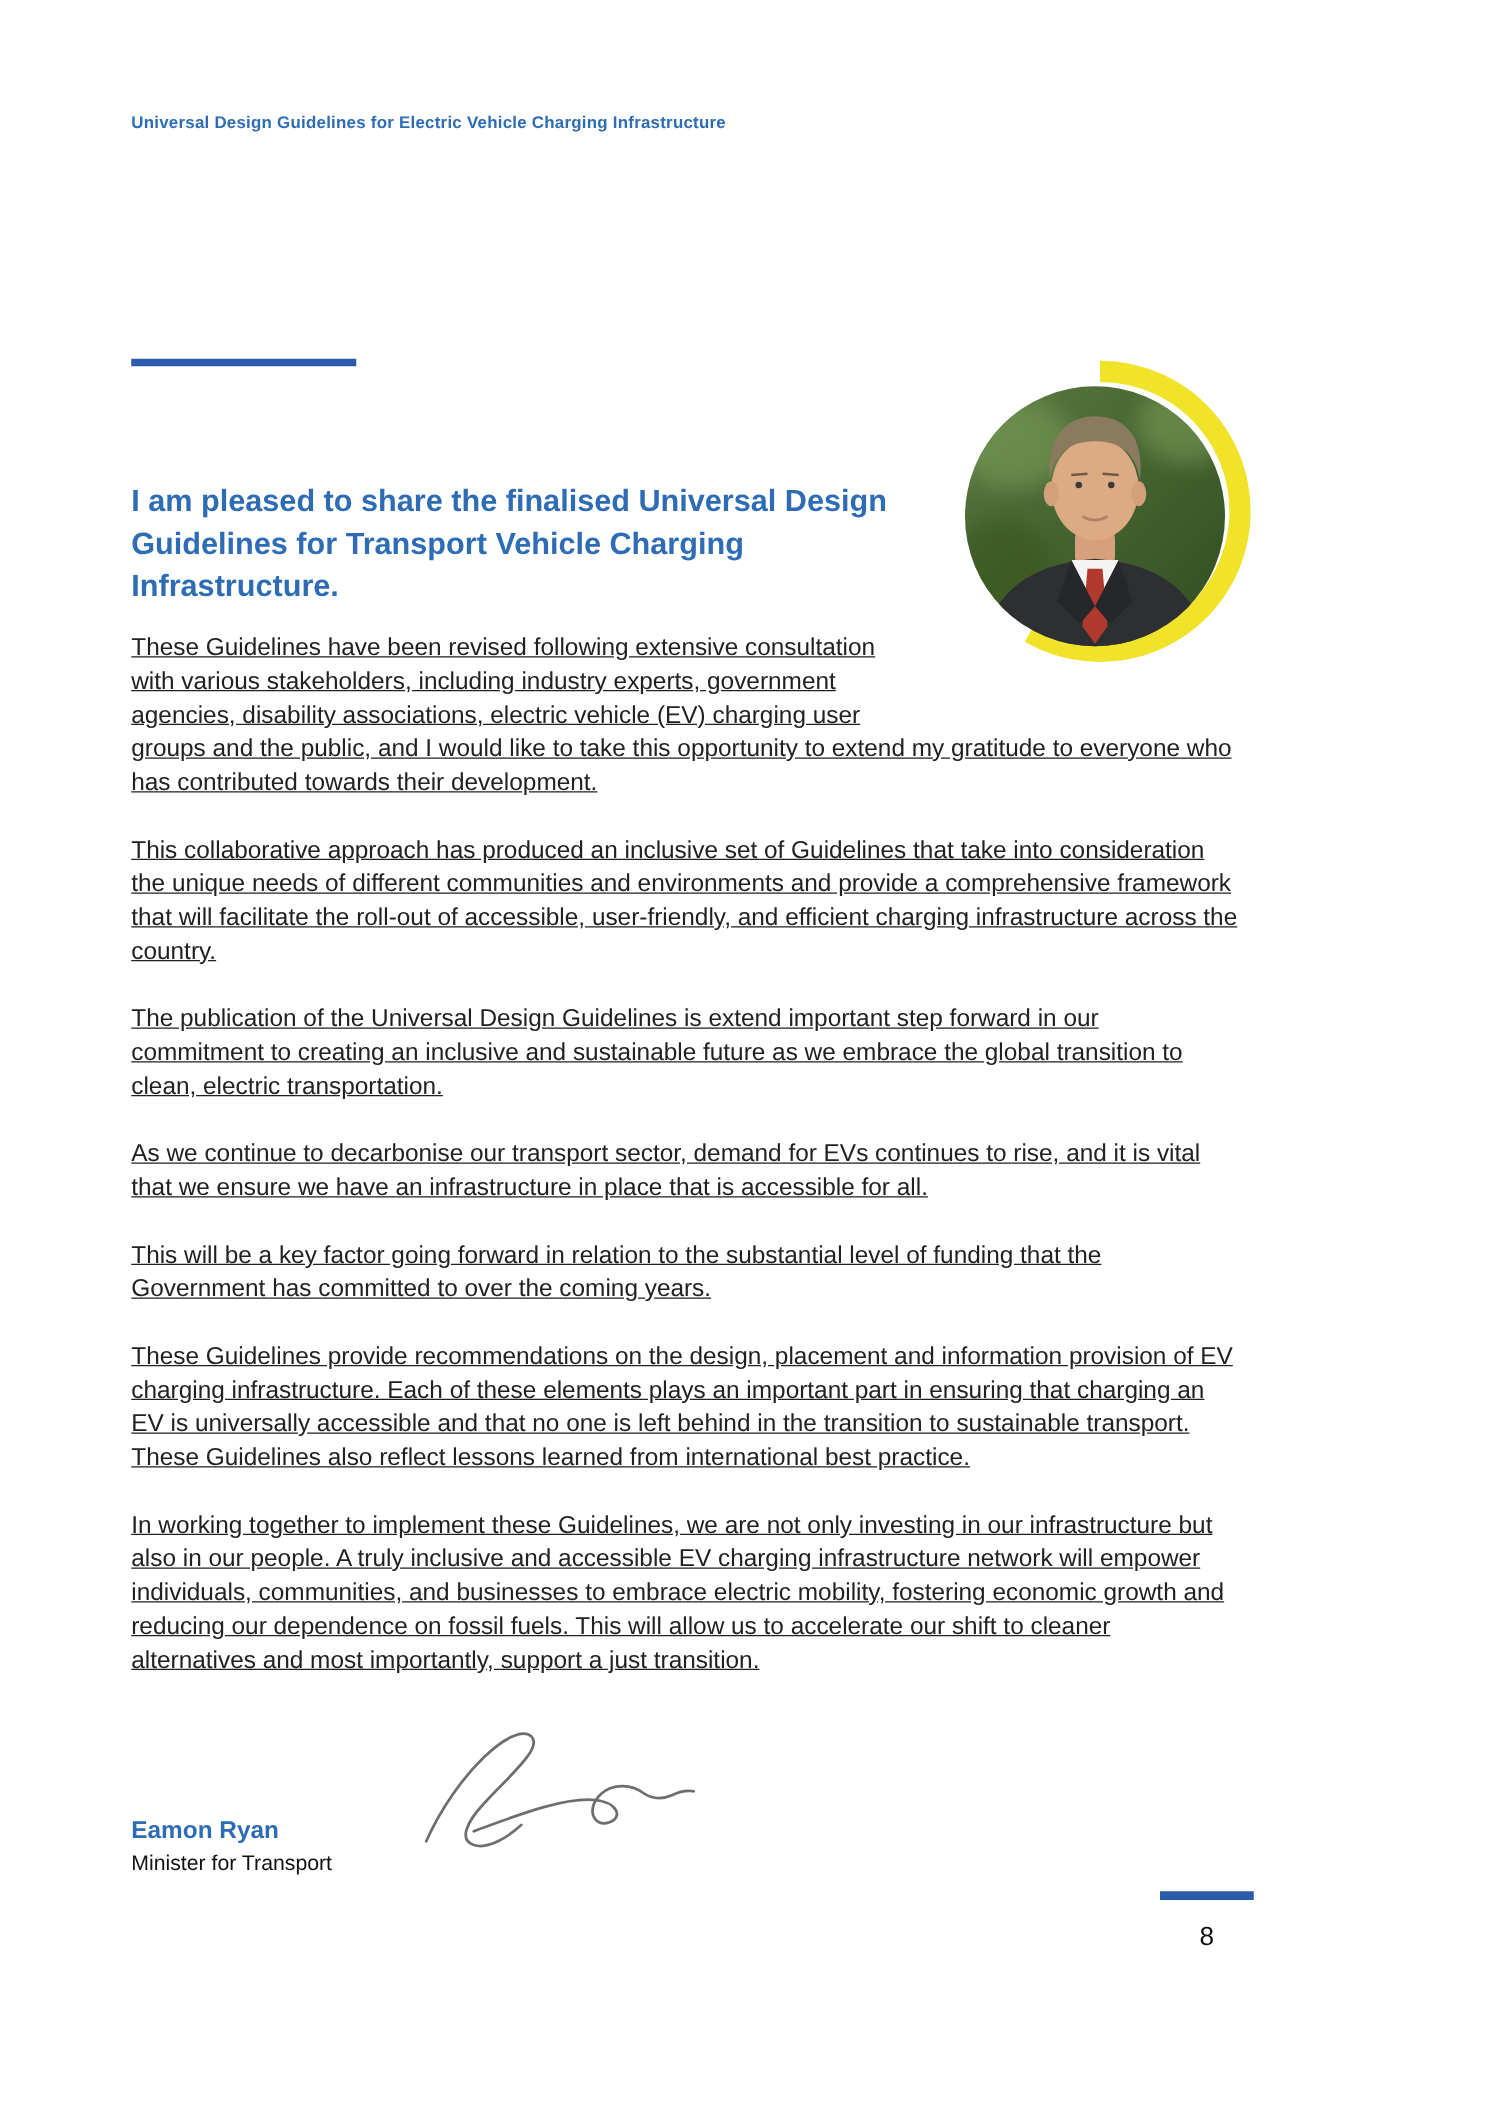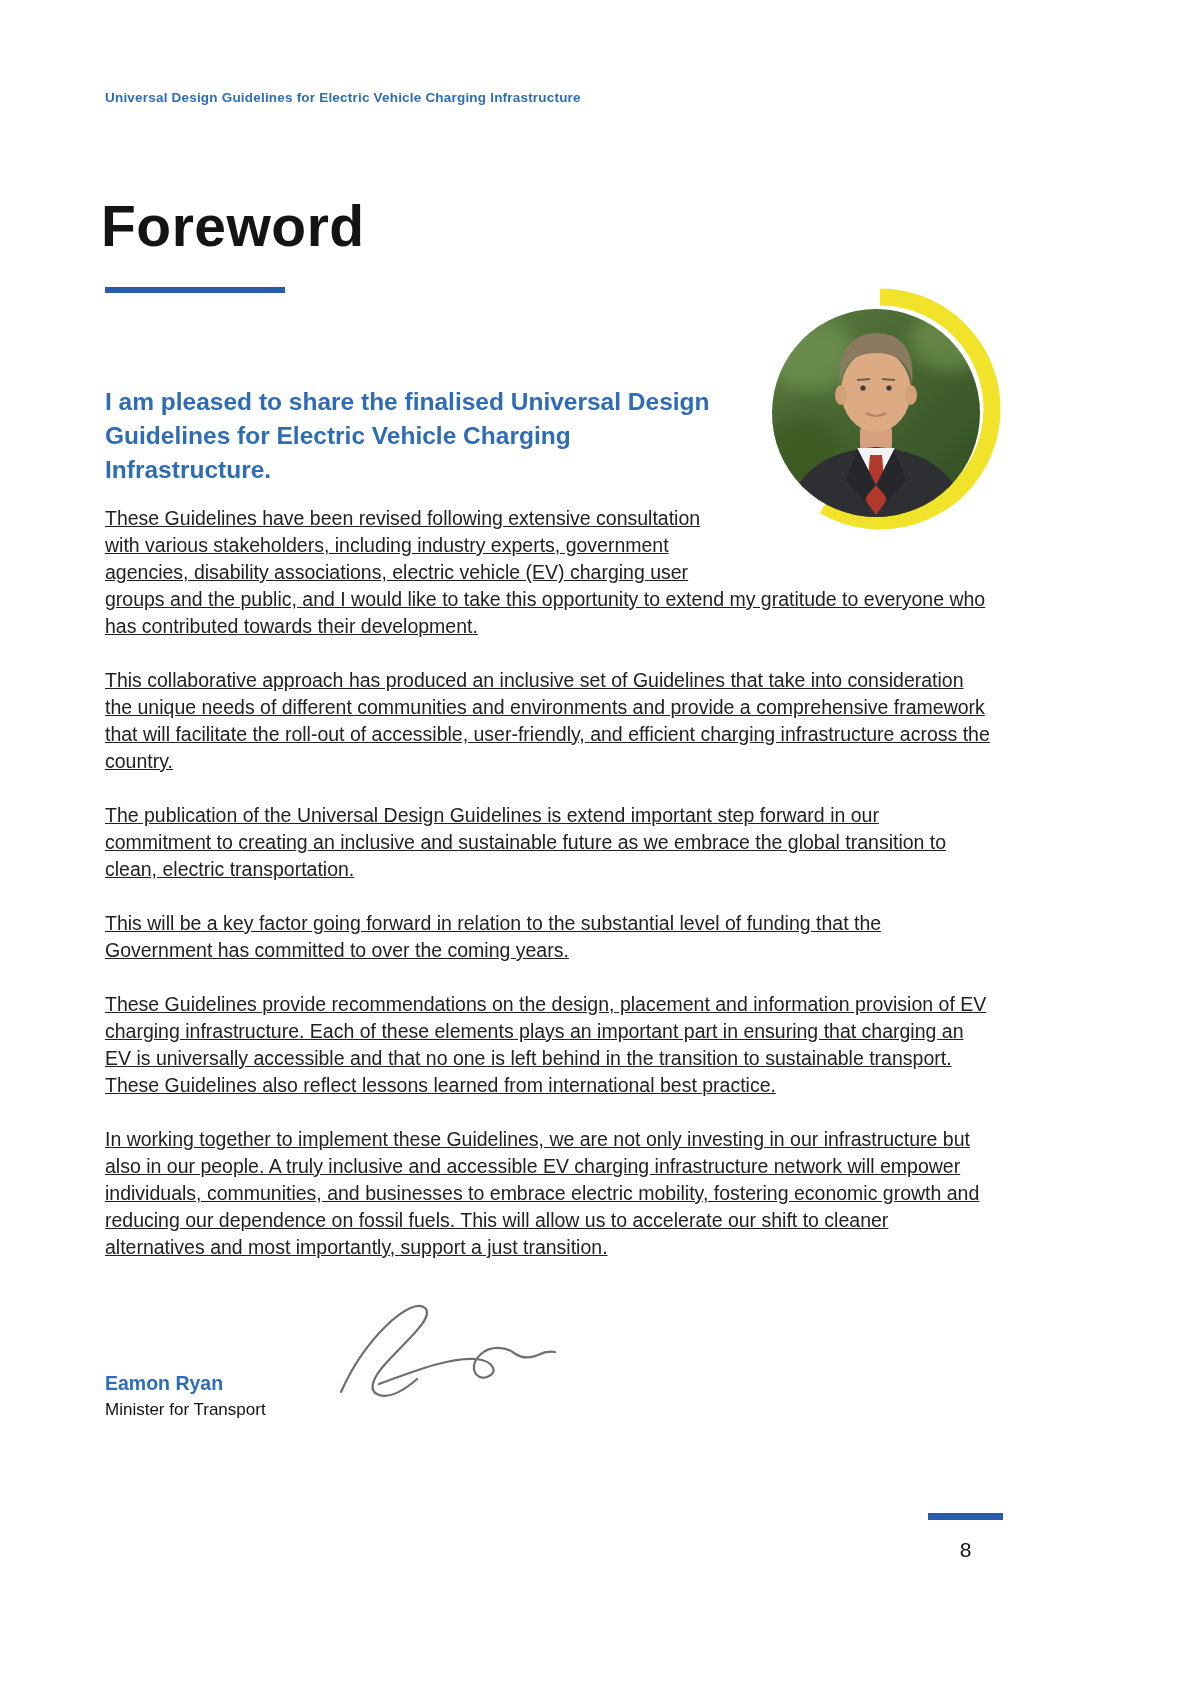--- a/index.html
+++ b/index.html
@@ -119,21 +119,20 @@
     color:#111;
   }
 </style>
 </head>
 <body>
 
 <div class="page">
 
   <div class="doc-header">Universal Design Guidelines for Electric Vehicle Charging Infrastructure</div>
 
-  <div class="doc-title">Foreword</div>
 
   <div class="title-rule"></div>
 
   <div class="content">
 
     <div class="photo-float">
       <svg width="250" height="262" viewBox="0 0 250 262">
         <defs>
           <clipPath id="photoClip">
               <circle cx="116" cy="128" r="104"></circle>
@@ -175,25 +174,26 @@
 
           <circle cx="103" cy="103" r="2.6" fill="#3b3b3b"></circle>
           <circle cx="129" cy="103" r="2.6" fill="#3b3b3b"></circle>
           <path d="M 97 95 L 110 94" stroke="#6d5c44" stroke-width="2" fill="none"></path>
           <path d="M 122 94 L 135 95" stroke="#6d5c44" stroke-width="2" fill="none"></path>
           <path d="M 106 128 C 112 132 120 132 126 128" stroke="#b0826a" stroke-width="2.2" fill="none"></path>
         </g>
       </svg>
     </div>
 
-    <h2 class="subtitle">I am pleased to share the finalised Universal Design Guidelines for Electric Vehicle Charging Infrastructure.</h2>
+    <h2 class="subtitle">I am pleased to share the finalised Universal Design Guidelines for Transport Vehicle Charging Infrastructure.</h2>
 
     <p>These Guidelines have been revised following extensive consultation with various stakeholders, including industry experts, government agencies, disability associations, electric vehicle (EV) charging user groups and the public, and I would like to take this opportunity to extend my gratitude to everyone who has contributed towards their development.</p>
     <p>This collaborative approach has produced an inclusive set of Guidelines that take into consideration the unique needs of different communities and environments and provide a comprehensive framework that will facilitate the roll-out of accessible, user-friendly, and efficient charging infrastructure across the country.</p>
     <p>The publication of the Universal Design Guidelines is extend important step forward in our commitment to creating an inclusive and sustainable future as we embrace the global transition to clean, electric transportation.</p>
+    <p>As we continue to decarbonise our transport sector, demand for EVs continues to rise, and it is vital that we ensure we have an infrastructure in place that is accessible for all.</p>
     <p>This will be a key factor going forward in relation to the substantial level of funding that the Government has committed to over the coming years.</p>
     <p>These Guidelines provide recommendations on the design, placement and information provision of EV charging infrastructure. Each of these elements plays an important part in ensuring that charging an EV is universally accessible and that no one is left behind in the transition to sustainable transport. These Guidelines also reflect lessons learned from international best practice.</p>
     <p>In working together to implement these Guidelines, we are not only investing in our infrastructure but also in our people. A truly inclusive and accessible EV charging infrastructure network will empower individuals, communities, and businesses to embrace electric mobility, fostering economic growth and reducing our dependence on fossil fuels. This will allow us to accelerate our shift to cleaner alternatives and most importantly, support a just transition.</p>
 
     <div class="sig-block">
       <svg class="signature" viewBox="0 0 245 130">
         <g fill="none" stroke="#555555" stroke-width="2.2" stroke-linecap="round" opacity="0.85">
           <path d="M 14 112 C 38 58 84 16 98 28 C 108 37 80 60 60 82 C 46 97 40 111 52 115 C 64 119 80 108 90 99"></path>
           <path d="M 52 104 C 95 88 126 77 149 79 C 167 81 172 93 160 97 C 148 101 141 86 154 74 C 164 65 179 67 187 73 C 194 78 202 79 211 75 C 217 72 222 71 228 72"></path>
         </g>

